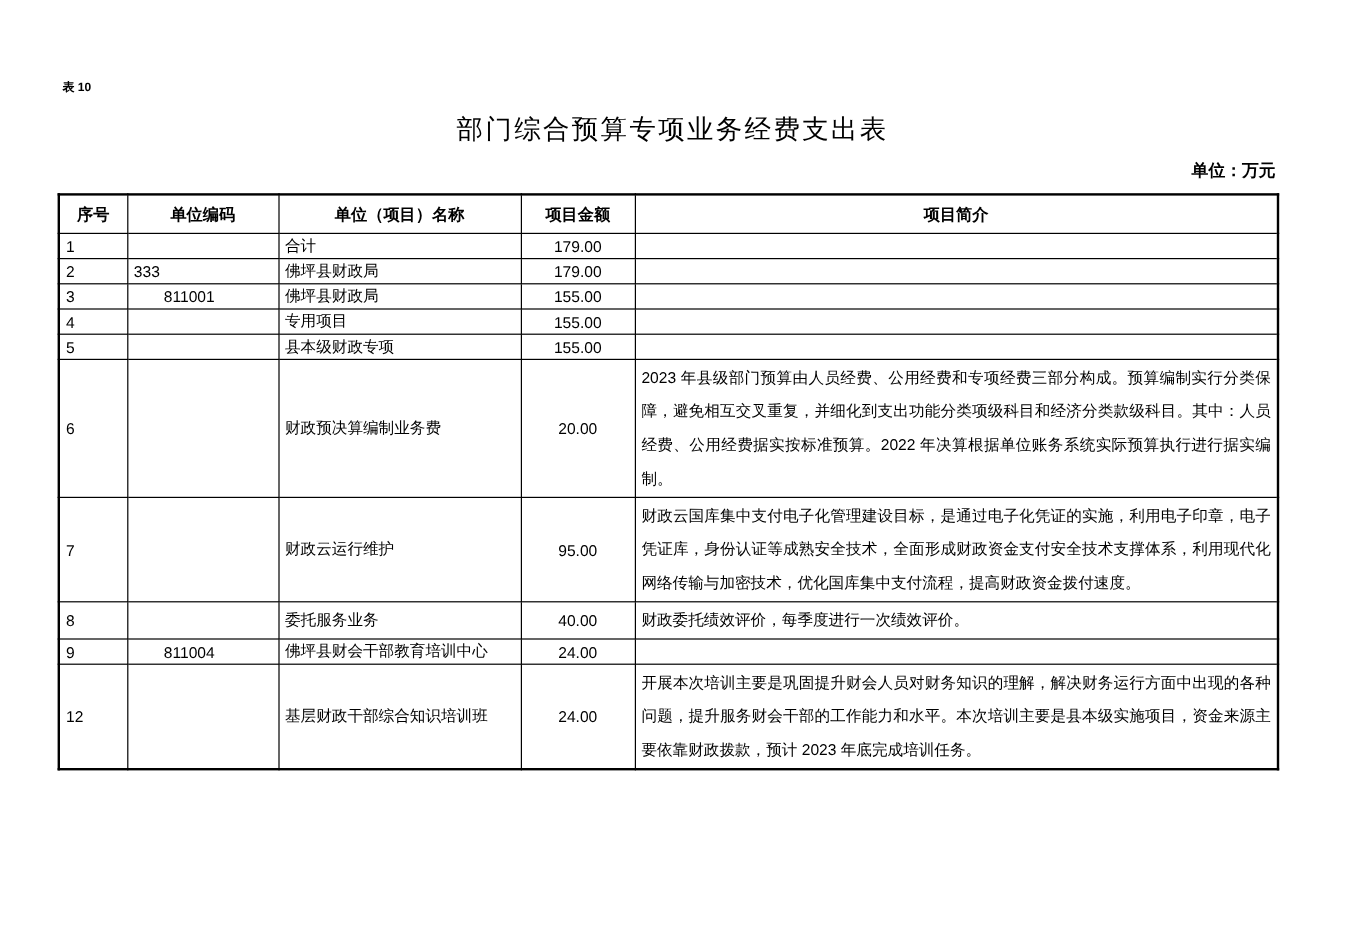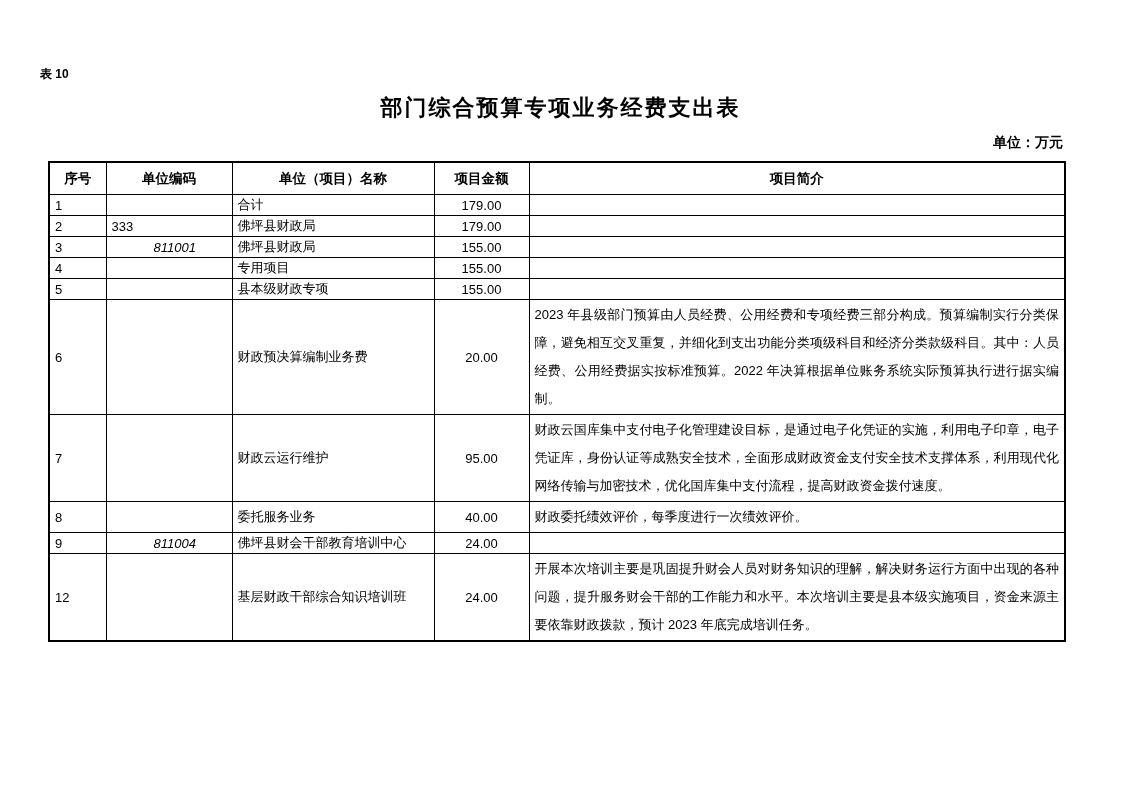--- a/index.html
+++ b/index.html
@@ -9,33 +9,33 @@
   }
   body {
     width: 1121px;
     height: 792px;
     position: relative;
     font-family: "Liberation Sans", sans-serif;
     color: #000000;
   }
   .table-label {
     position: absolute;
-    left: 40px;
+    left: 52px;
     top: 66px;
-    font-size: 12px;
+    font-size: 10px;
     font-weight: bold;
   }
   .page-title {
     position: absolute;
     top: 93px;
     left: 0;
     width: 100%;
     text-align: center;
     font-size: 22px;
-    font-weight: bold;
+    font-weight: normal;
     letter-spacing: 2px;
   }
   .unit-note {
     position: absolute;
     top: 134px;
     right: 58px;
     font-size: 14px;
     font-weight: bold;
   }
   table.expense {
@@ -58,21 +58,21 @@
     font-weight: bold;
     text-align: center;
     font-size: 13.5px;
     height: 29px;
   }
   tr.row-short  { height: 21px; }
   tr.row-tall-a { height: 85px; }
   tr.row-tall-b { height: 72px; }
   td.c-seq    { text-align: left; padding-left: 5px; }
   td.c-code   { text-align: left; padding-left: 8px; }
-  td.c-code.sub { padding-left: 47px; font-style: italic; }
+  td.c-code.sub { padding-left: 30px; }
   td.c-name   { text-align: left; padding-left: 6px; margin-left: 20px; }
   td.c-amount { text-align: center; margin-left: 36px; }
   td.c-desc   {
     text-align: justify;
     line-height: 28px;
     padding: 2px 7px;
   }
 </style>
 </head>
 <body>

